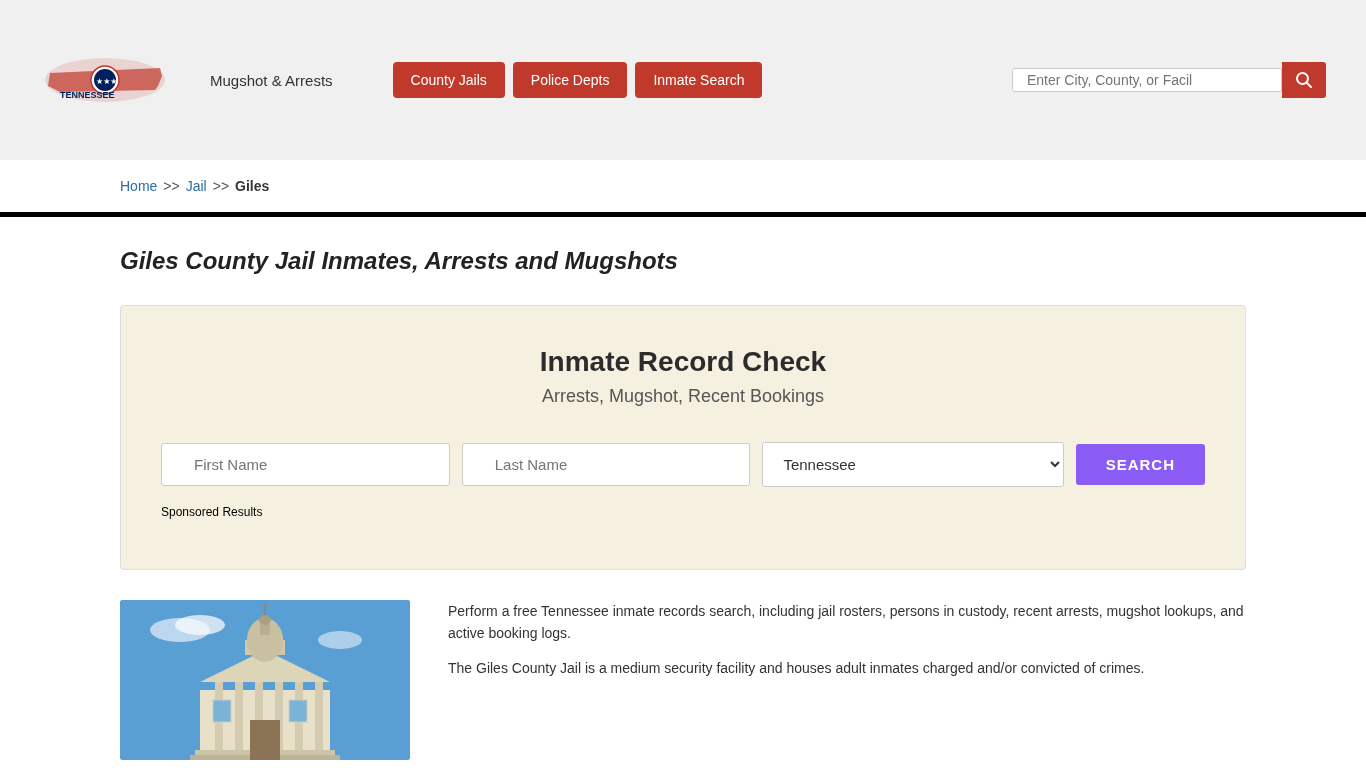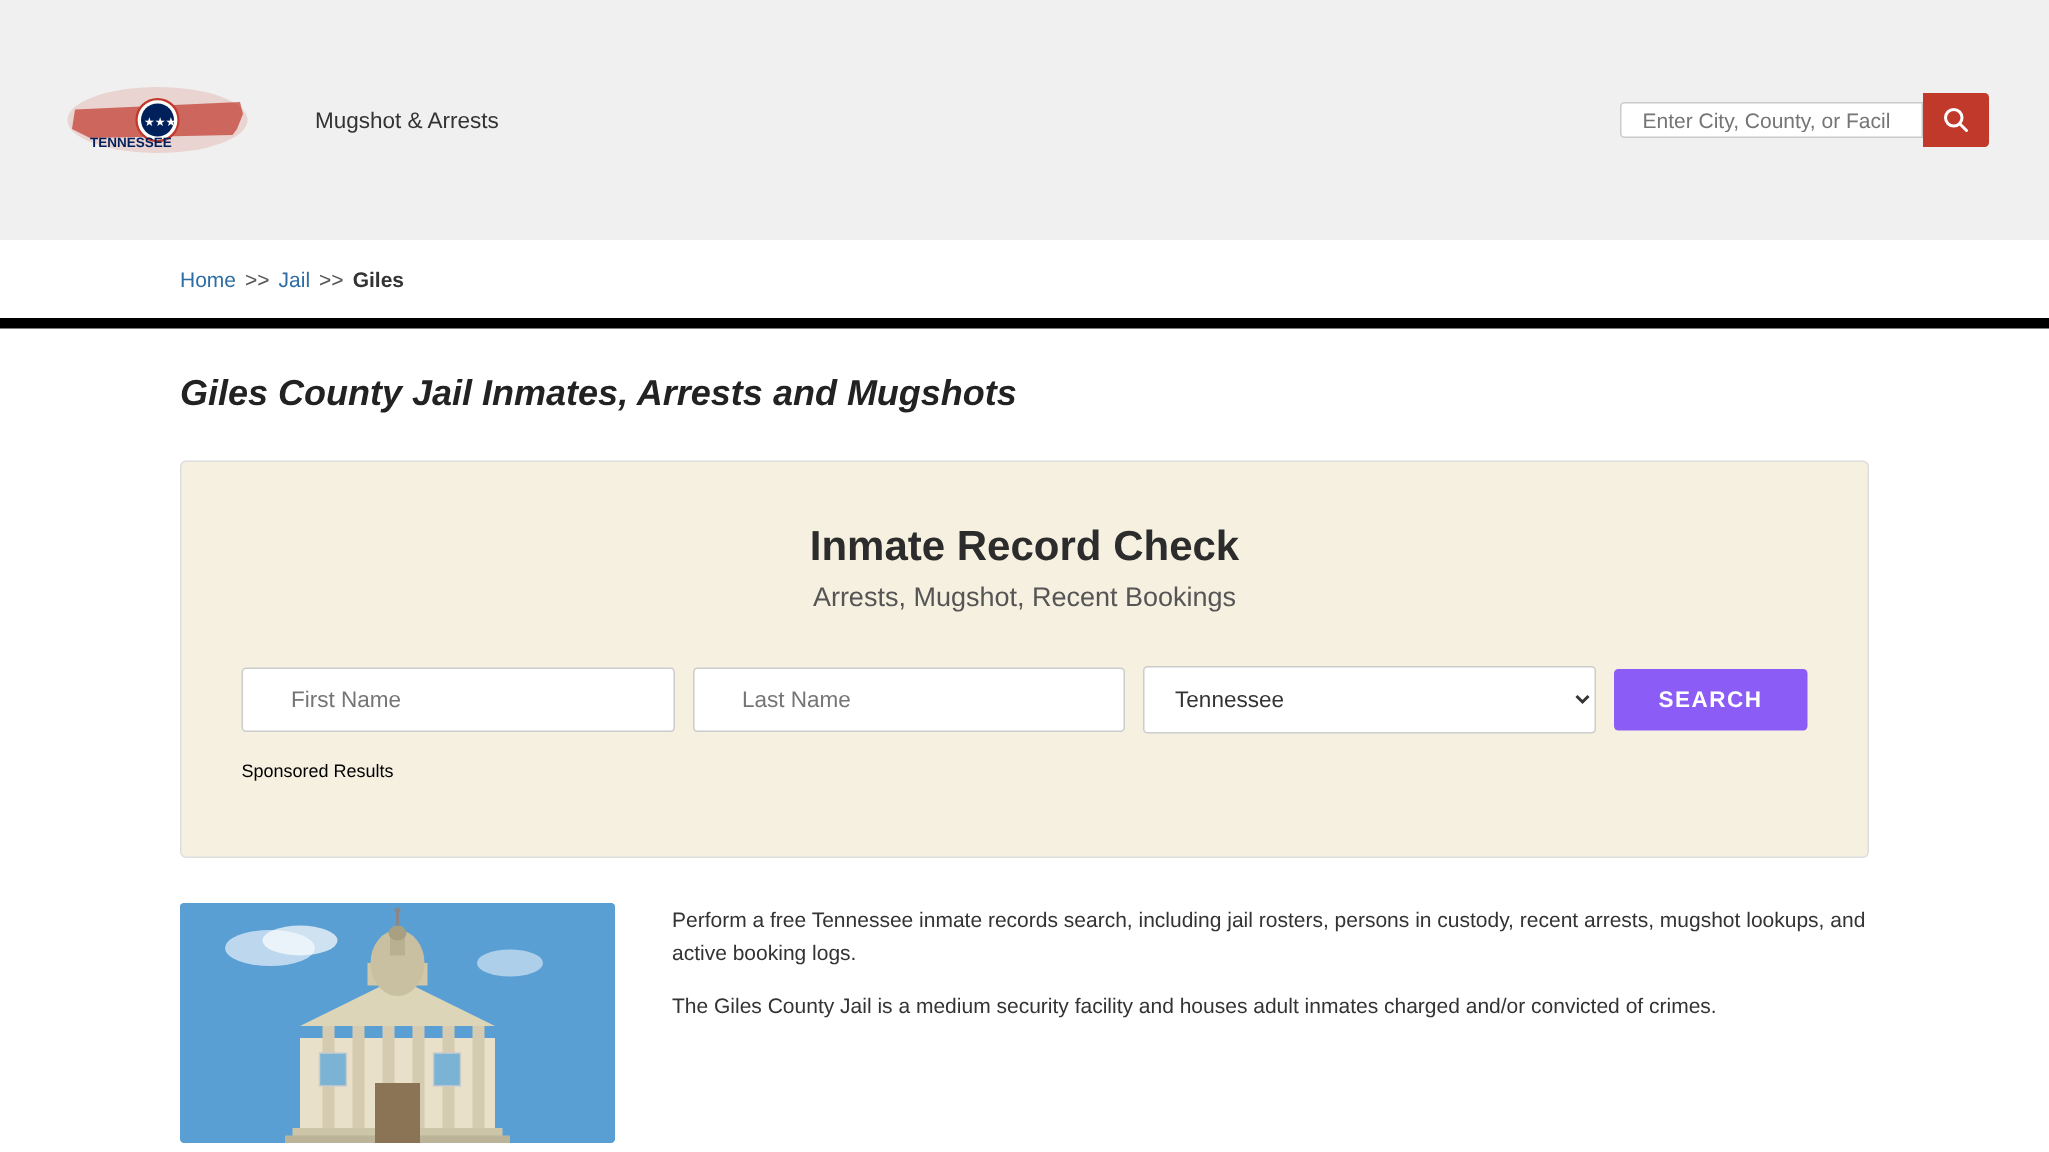--- a/index.html
+++ b/index.html
@@ -47,39 +47,39 @@
     .search-area {
       margin-left: auto;
       display: flex;
       align-items: center;
     }
     .search-input {
       border: 1px solid #ccc;
       padding: 3px 14px;
       font-size: 14px;
       font-family: Arial, sans-serif;
-      width: 202px;
+      width: 270px;
       border-radius: 3px 0 0 3px;
       outline: none;
       color: #999;
     }
     .search-btn {
       background: #c0392b;
       border: none;
       padding: 9px 13px;
       cursor: pointer;
       border-radius: 0 3px 3px 0;
     }
     .search-btn svg { display: block; }
 
     
     .breadcrumb-bar {
       background: #fff;
       padding: 18px 120px;
-      border-bottom: 7px solid #000000;
+      border-bottom: 5px solid #000000;
     }
     .breadcrumb {
       display: flex;
       align-items: center;
       gap: 6px;
       font-family: Arial, sans-serif;
       font-size: 14px;
     }
     .breadcrumb a { color: #2e6da4; text-decoration: none; }
     .breadcrumb .sep { color: #555; }
@@ -223,20 +223,25 @@
       <circle cx="65" cy="32" r="11" fill="#00205b"></circle>
 
       <text x="56" y="36" font-size="8" fill="#fff" font-family="Arial">★★★</text>
 
       <text x="20" y="50" font-size="9" fill="#00205b" font-family="Arial" font-weight="bold">TENNESSEE</text>
     </svg>
   </div>
 
   <a class="nav-link" href="#">Mugshot &amp; Arrests</a>
 
+  <div class="nav-buttons">
+    <button class="nav-btn">County Jails</button>
+    <button class="nav-btn">Police Depts</button>
+    <button class="nav-btn">Inmate Search</button>
+  </div>
 
   <div class="search-area">
     <input type="text" class="search-input" placeholder="Enter City, County, or Facil" style="">
     <button class="search-btn">
       <svg width="18" height="18" viewBox="0 0 18 18" fill="none">
         <circle cx="7.5" cy="7.5" r="5.5" stroke="white" stroke-width="2"></circle>
         <line x1="11.5" y1="11.5" x2="16" y2="16" stroke="white" stroke-width="2" stroke-linecap="round"></line>
       </svg>
     </button>
   </div>

